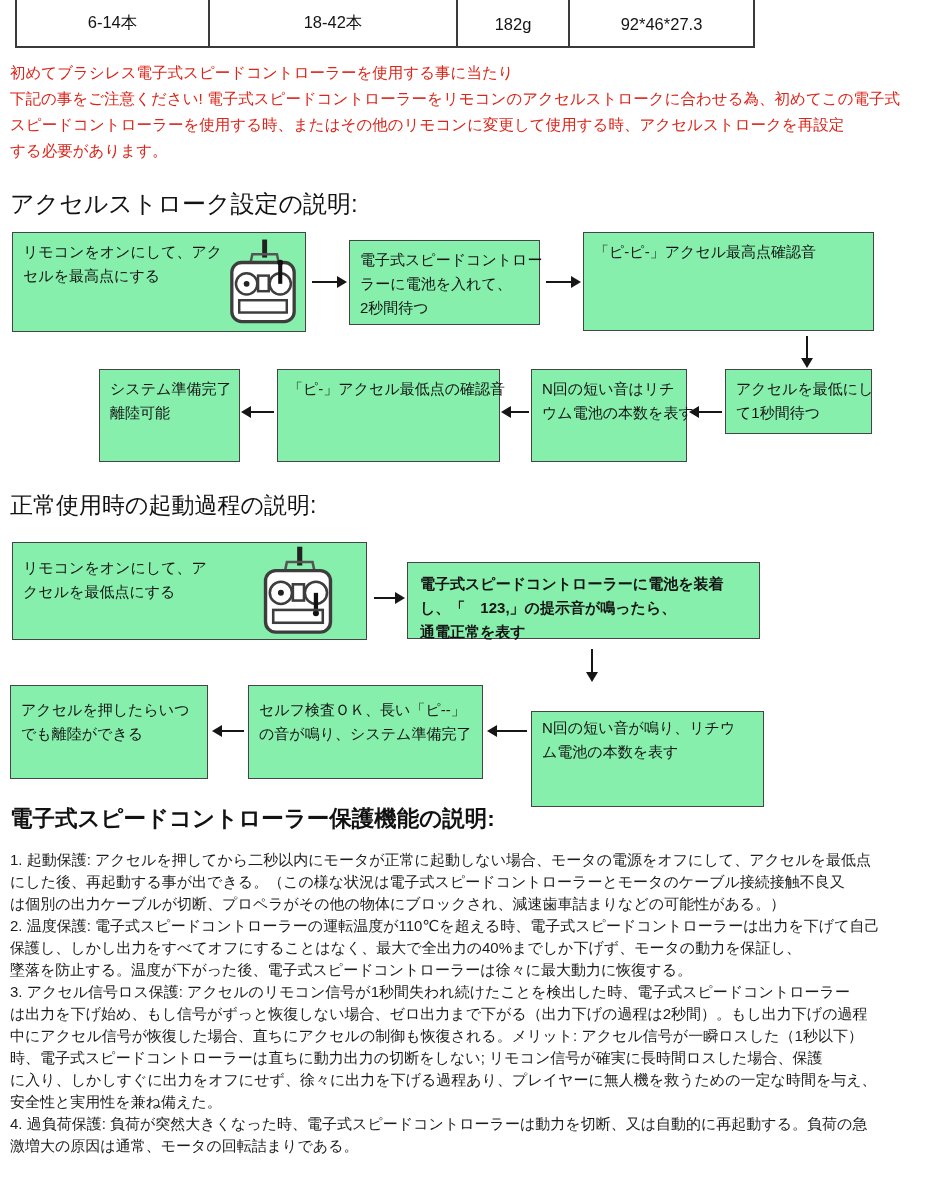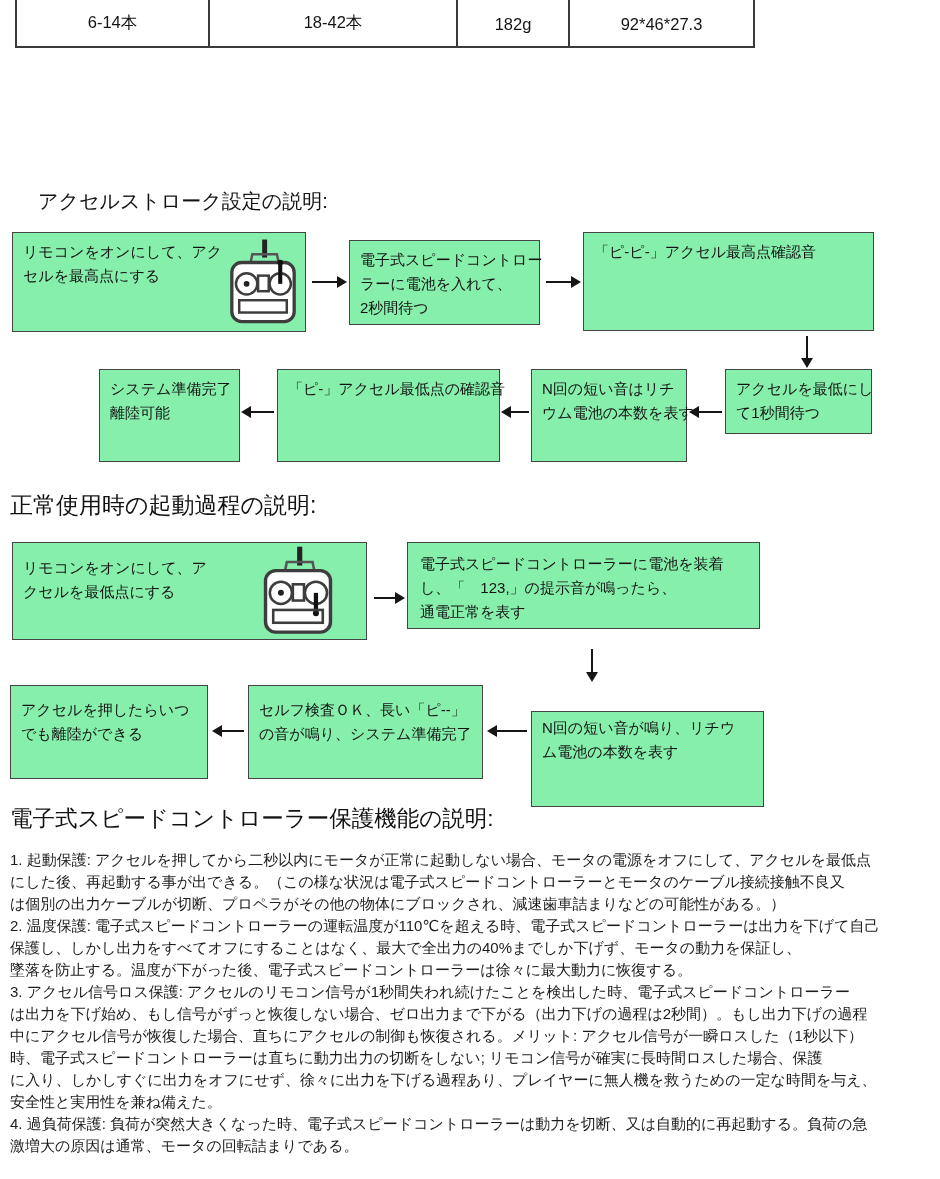--- a/index.html
+++ b/index.html
@@ -13,23 +13,23 @@
   .spec-cell { border-right:2px solid #3a3a3a; border-top:2px solid #3a3a3a;
     display:flex; align-items:flex-end; justify-content:center;
     font-size:16.5px; padding-bottom:12px; color:#141414; }
   .c0{width:193px;} .c1{width:248px;} .c2{width:112px;} .c3{width:185px;}
 
   
   .warning { position:absolute; left:10px; top:60px; font-size:15.5px; line-height:26px; color:#da251a; }
 
   
   .h-title { position:absolute; left:10px; color:#121212; white-space:nowrap; }
-  .h1 { top:188px; font-size:20px; font-weight:400;margin-left:28px; }
+  .h1 { top:188px; font-size:24px; font-weight:400; }
   .h2 { top:490px; font-size:23px; font-weight:400; }
-  .h3 { top:803px; font-size:22.5px; font-weight:400; }
+  .h3 { top:803px; font-size:22.5px; font-weight:700; }
 
   
   .fbox { position:absolute; border:1.5px solid #454545; background:#86efac;
     font-size:15px; line-height:24px; color:#141414; padding:7px 10px; }
   .fbox div { white-space:nowrap; }
 
   
   .arrow-h { position:absolute; height:2px; background:#161616; }
   .arrow-h.right::after { content:""; position:absolute; right:-2px; top:-5px;
     border-left:10px solid #161616; border-top:6px solid transparent; border-bottom:6px solid transparent; }
@@ -50,20 +50,26 @@
 
 <div class="page">
 
   <div class="spec-table">
     <div class="spec-cell c0">6-14本</div>
     <div class="spec-cell c1">18-42本</div>
     <div class="spec-cell c2">182g</div>
     <div class="spec-cell c3">92*46*27.3</div>
   </div>
 
+  <div class="warning">
+    <div>初めてブラシレス電子式スピードコントローラーを使用する事に当たり</div>
+    <div>下記の事をご注意ください! 電子式スピードコントローラーをリモコンのアクセルストロークに合わせる為、初めてこの電子式</div>
+    <div>スピードコントローラーを使用する時、またはその他のリモコンに変更して使用する時、アクセルストロークを再設定</div>
+    <div>する必要があります。</div>
+  </div>
 
   <div class="h-title h1">アクセルストローク設定の説明:</div>
 
   <div class="fbox" style="left:12px; top:232px; width:294px; height:100px;">
     <div>リモコンをオンにして、アク</div>
     <div>セルを最高点にする</div>
     <svg class="remote" style="right:1px; top:4px;" width="82" height="92" viewBox="0 0 100 110">
       <line x1="52" y1="2" x2="52" y2="24" stroke="#222" stroke-width="6"></line>
       <path d="M34 34 L37 20 L67 20 L70 34" fill="none" stroke="#555" stroke-width="3"></path>
       <rect x="12" y="30" width="76" height="72" rx="12" fill="#fff" stroke="#3d3d3d" stroke-width="4"></rect>
@@ -125,21 +131,21 @@
       <circle cx="30" cy="56" r="3.5" fill="#222"></circle>
       <rect x="44" y="46" width="13" height="19" fill="none" stroke="#3d3d3d" stroke-width="3"></rect>
       <circle cx="71" cy="56" r="13" fill="none" stroke="#3d3d3d" stroke-width="3"></circle>
       <line x1="71" y1="56" x2="71" y2="80" stroke="#111" stroke-width="5"></line>
       <circle cx="71" cy="80" r="3.5" fill="#111"></circle>
       <rect x="21" y="76" width="58" height="15" fill="none" stroke="#3d3d3d" stroke-width="3"></rect>
     </svg>
   </div>
   <div class="arrow-h right" style="left:374px; top:597px; width:29px;"></div>
 
-  <div class="fbox" style="left:407px; top:542px; width:353px; height:87px; padding:9px 12px;">
+  <div class="fbox" style="left:407px; top:562px; width:353px; height:77px; padding:9px 12px;font-weight:bold;">
     <div>電子式スピードコントローラーに電池を装着</div>
     <div>し、「　123,」の提示音が鳴ったら、</div>
     <div>通電正常を表す</div>
   </div>
   <div class="arrow-v" style="left:591px; top:649px; height:24px;"></div>
 
   <div class="fbox" style="left:531px; top:683px; width:233px; height:96px; padding-top:4px;margin-top:28px;">
     <div>N回の短い音が鳴り、リチウ</div>
     <div>ム電池の本数を表す</div>
   </div>

